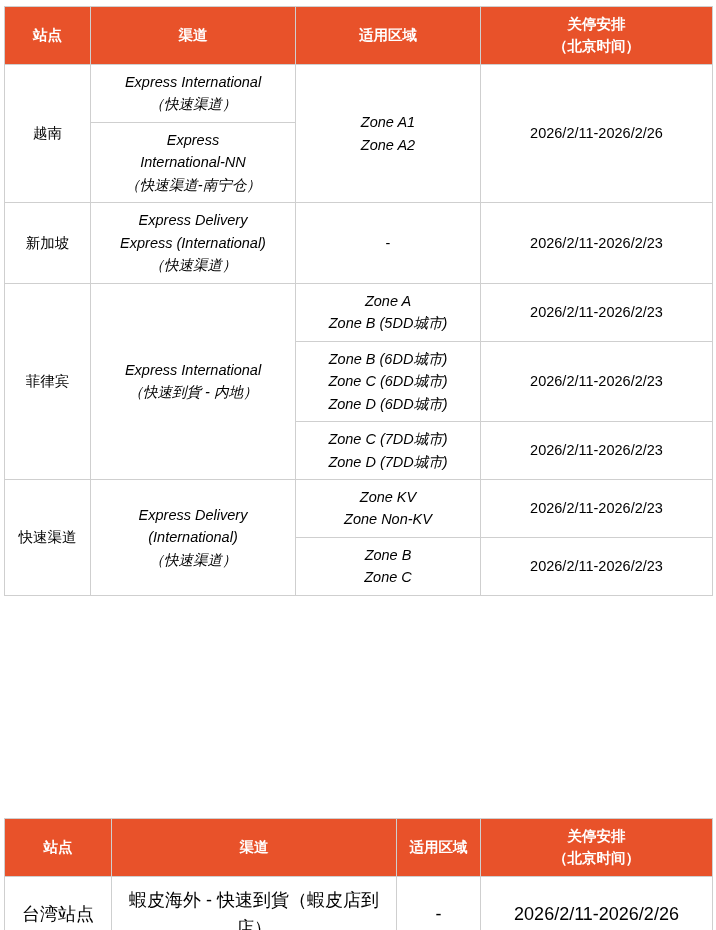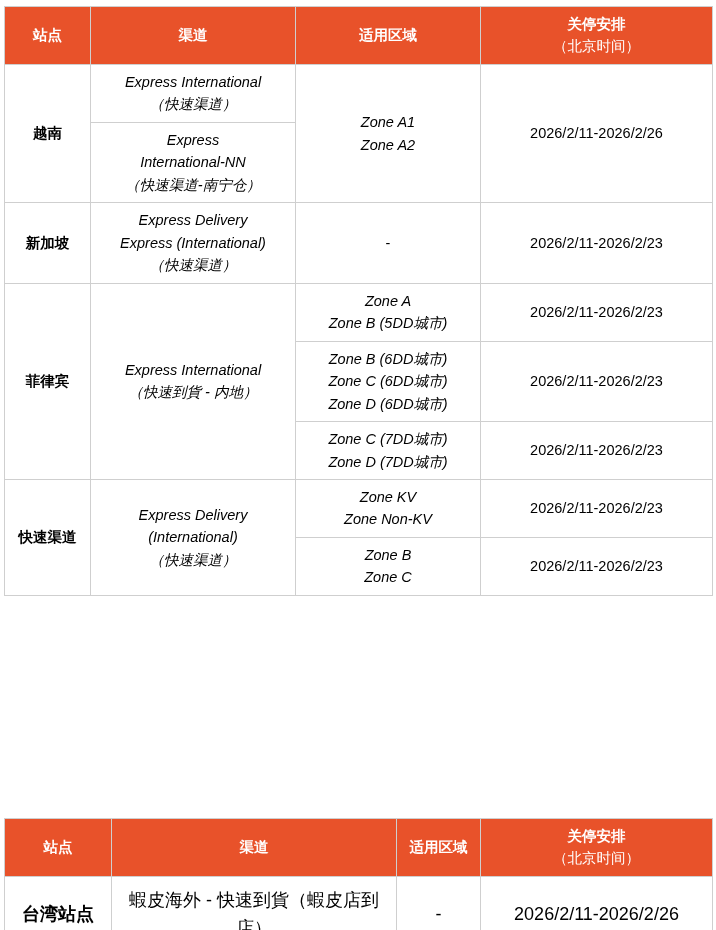--- a/index.html
+++ b/index.html
@@ -38,24 +38,24 @@
     background: #e8522a;
     color: #ffffff;
     font-weight: bold;
     font-size: 14.5px;
     line-height: 1.5;
     border: 1px solid #e8522a;
     padding: 8px 4px;
   }
   .hdr th .sub {
     display: block;
+    font-weight: bold;
+  }
+  .site-cell {
     font-weight: normal;
-  }
-  .site-cell {
-    font-weight: bold;
   }
   
   #main-table {
     position: absolute;
     left: 4px;
     top: 6px;
     width: 708px;
   }
   #main-table col.c1 { width: 86px; }
   #main-table col.c2 { width: 205px; }

